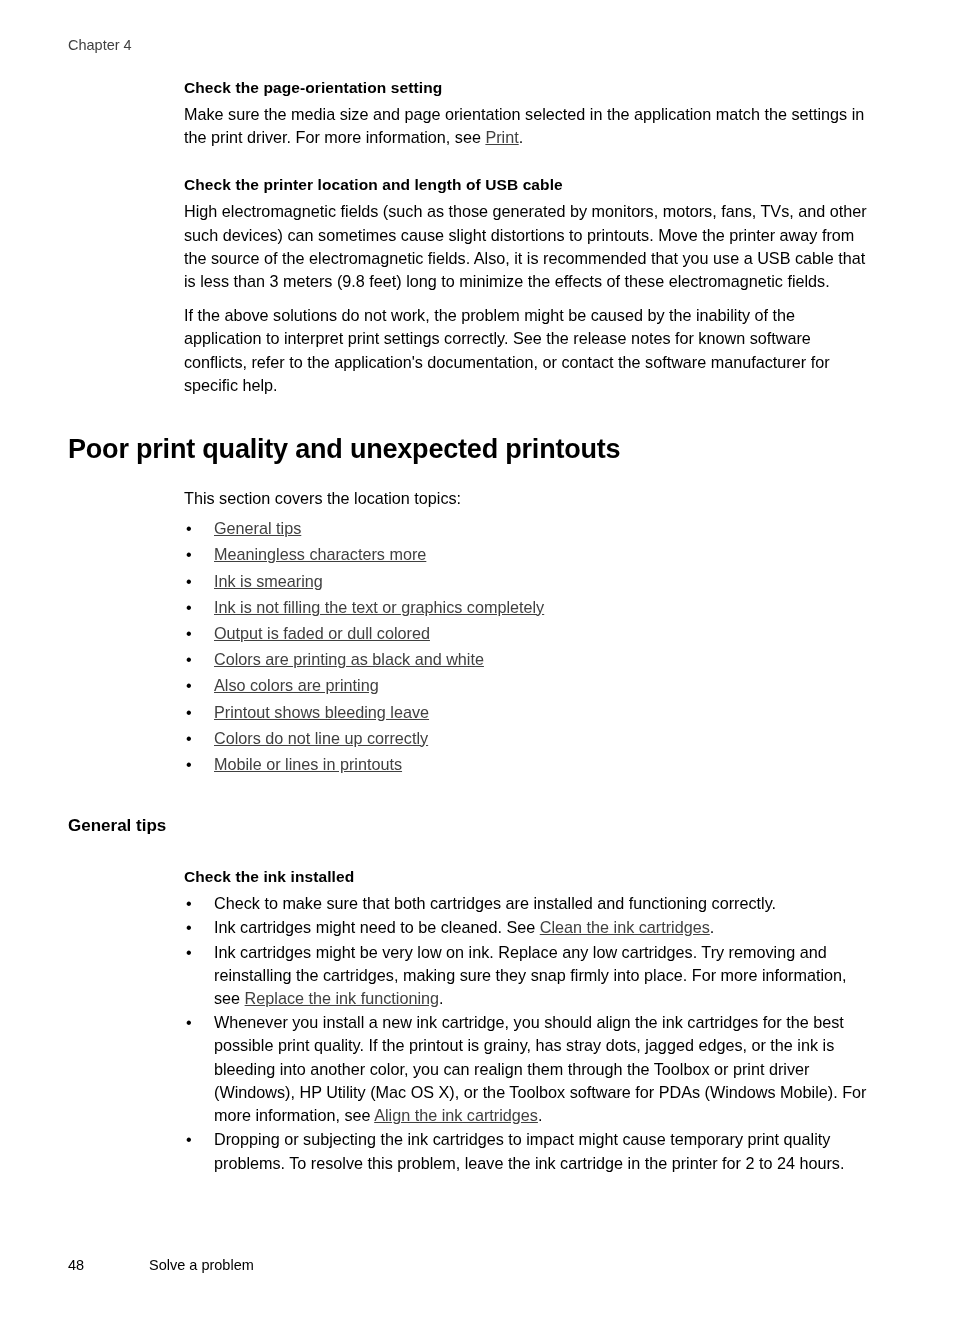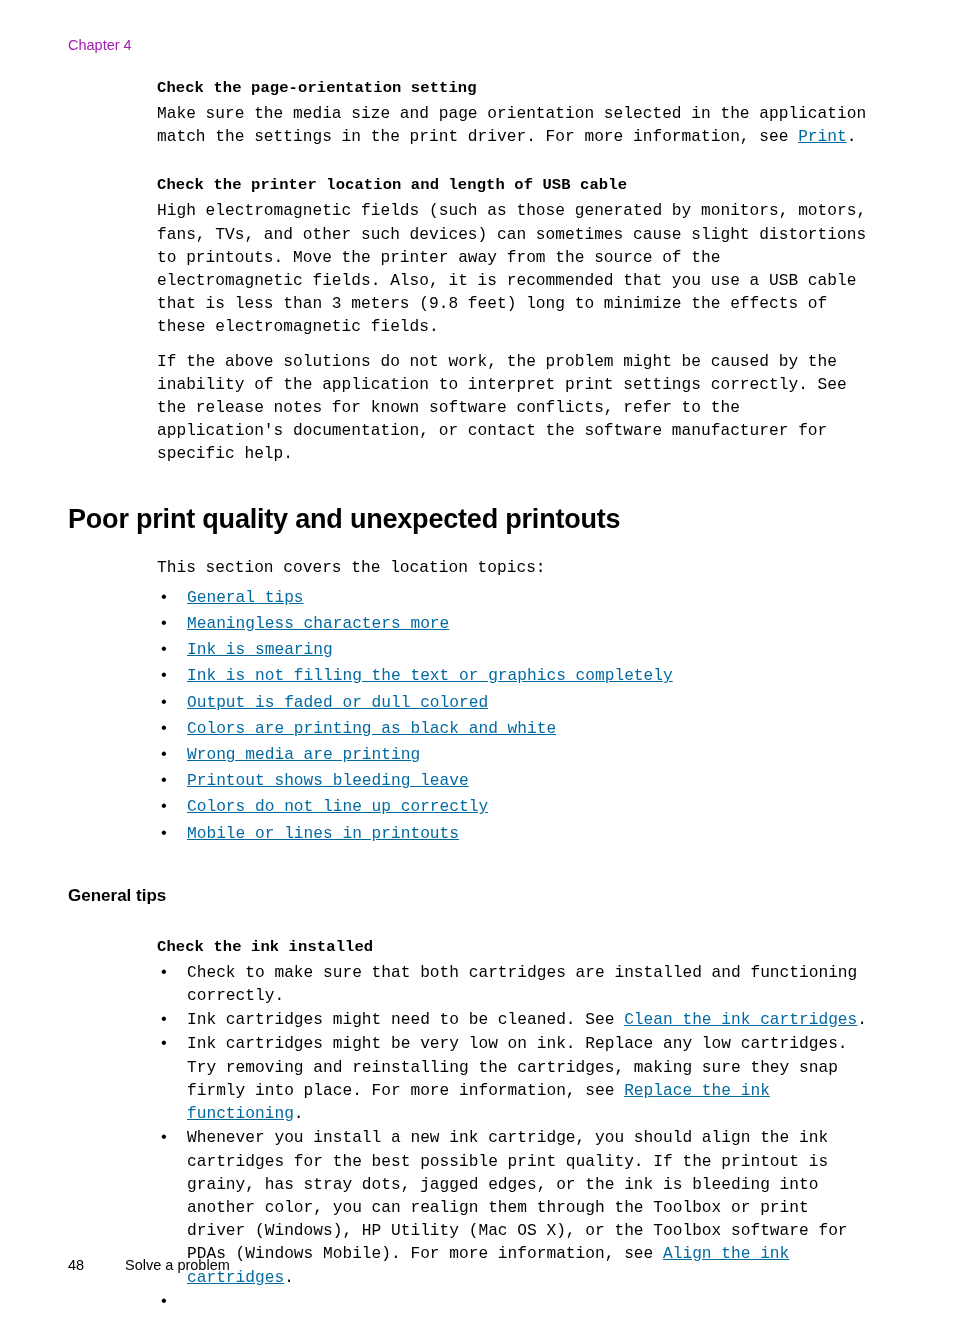--- a/index.html
+++ b/index.html
@@ -21,35 +21,34 @@
     box-sizing: border-box;
   }
 
   
   .running-head {
     position: absolute;
     left: 68px;
     top: 36px;
     font-size: 14.5px;
     line-height: 18px;
-    color: #a21caf;
+    color: #404040;
   }
 
   
   .content {
     position: absolute;
     left: 68px;
     top: 78px;
     width: 802px;
   }
 
   
   .indent {
-    margin-left: 89px;
-    font-family: Liberation Mono, monospace;
+    margin-left: 116px;
   }
 
   h3.sub-head {
     font-size: 15.5px;
     font-weight: bold;
     line-height: 20px;
     margin: 0 0 5px 0;
     letter-spacing: 0.1px;
   }
 
@@ -98,40 +97,41 @@
     top: 0;
     font-size: 16.2px;
     line-height: 23.2px;
   }
   ul.bullets.tight > li { margin-bottom: 3.0px; }
   ul.bullets.para > li { margin-bottom: 1px; }
 
   
   a.xref,
   .xref {
-    color: #0369a1;
+    color: #404040;
     text-decoration: underline;
     text-underline-offset: 1px;
     cursor: pointer;
   }
 
   
   .footer {
     position: absolute;
     left: 68px;
     top: 1256px;
     font-size: 14.5px;
     line-height: 18px;
   }
   .footer .page-num {
     display: inline-block;
     width: 57px;
   }
   .footer .footer-title {
     display: inline-block;
+    margin-left: 24px;
   }
 </style>
 </head>
 <body>
 
 <div class="page">
 
   <div class="running-head">Chapter 4</div>
 
   <div class="content">
@@ -183,21 +183,21 @@
         <li>
           <span class="bullet-glyph">•</span>
           <a class="xref" href="#">Output is faded or dull colored</a>
         </li>
         <li>
           <span class="bullet-glyph">•</span>
           <a class="xref" href="#">Colors are printing as black and white</a>
         </li>
         <li>
           <span class="bullet-glyph">•</span>
-          <a class="xref" href="#">Wrong media are printing</a>
+          <a class="xref" href="#">Also colors are printing</a>
         </li>
         <li>
           <span class="bullet-glyph">•</span>
           <a class="xref" href="#">Printout shows bleeding leave</a>
         </li>
         <li>
           <span class="bullet-glyph">•</span>
           <a class="xref" href="#">Colors do not line up correctly</a>
         </li>
         <li>
@@ -223,21 +223,21 @@
         <li>
           <span class="bullet-glyph">•</span><span>Ink cartridges might need to be cleaned. See </span><a class="xref" href="#">Clean the ink cartridges</a><span>.</span>
         </li>
         <li>
           <span class="bullet-glyph">•</span><span>Ink cartridges might be very low on ink. Replace any low cartridges. Try removing and reinstalling the cartridges, making sure they snap firmly into place. For more information, see </span><a class="xref" href="#">Replace the ink functioning</a><span>.</span>
         </li>
         <li>
           <span class="bullet-glyph">•</span><span>Whenever you install a new ink cartridge, you should align the ink cartridges for the best possible print quality. If the printout is grainy, has stray dots, jagged edges, or the ink is bleeding into another color, you can realign them through the Toolbox or print driver (Windows), HP Utility (Mac OS X), or the Toolbox software for PDAs (Windows Mobile). For more information, see </span><a class="xref" href="#">Align the ink cartridges</a><span>.</span>
         </li>
         <li>
-          <span class="bullet-glyph">•</span>
+          <span class="bullet-glyph">•</span><span>Dropping or subjecting the ink cartridges to impact might cause temporary print quality problems. To resolve this problem, leave the ink cartridge in the printer for 2 to 24 hours.</span>
         </li>
       </ul>
     </div>
 
   </div>
 
   <div class="footer">
     <span class="page-num">48</span><span class="footer-title">Solve a problem</span>
   </div>
 

